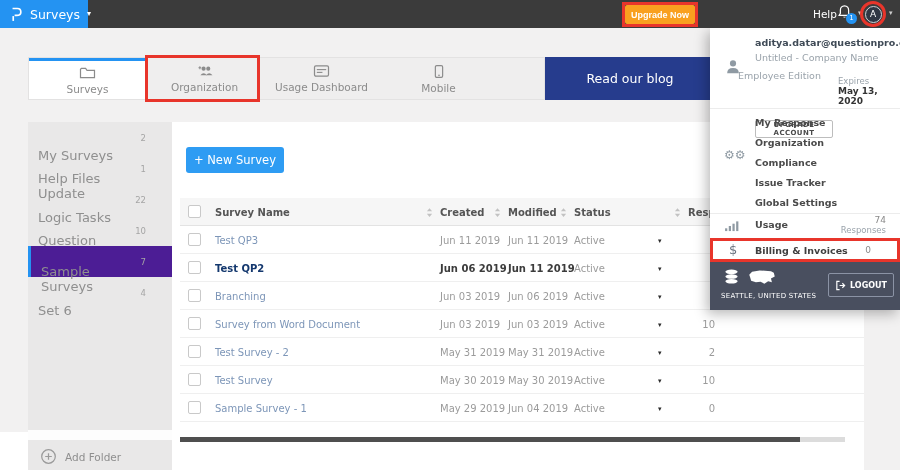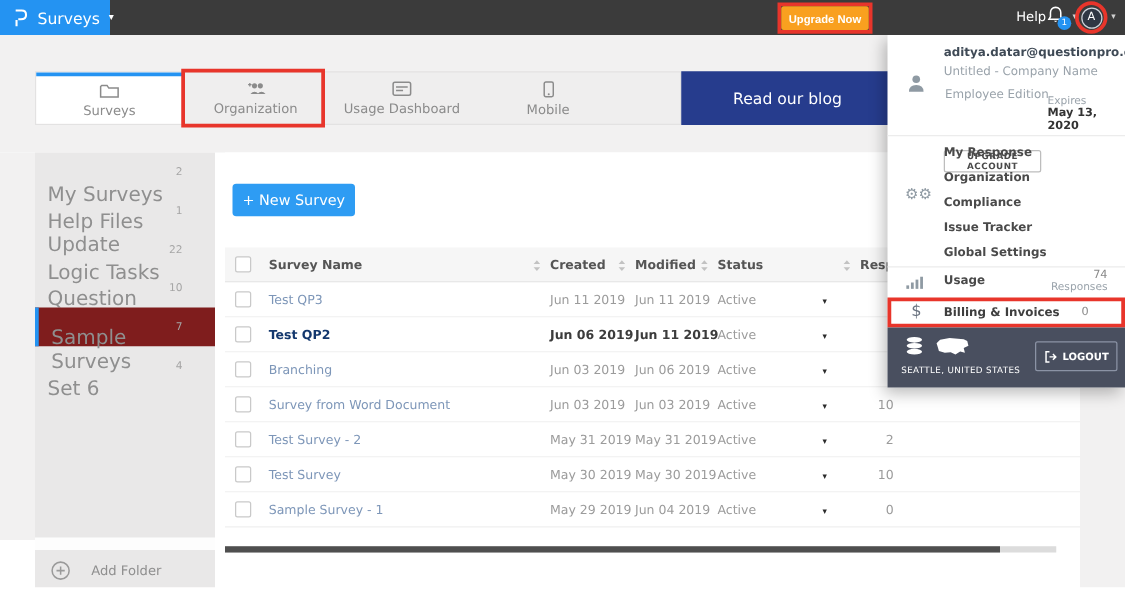--- a/index.html
+++ b/index.html
@@ -30,25 +30,25 @@
   .tab .tlabel { font-size:10.5px; color:#8b8b8b; }
   .tab.active { background:#fff; border-top:3px solid #2493f2; }
   .org-annot { position:absolute; left:145px; top:55px; width:115px; height:47px; border:3px solid #e8352b; z-index:5; pointer-events:none; }
   .blog-banner { position:absolute; left:545px; top:57px; width:170px; height:43px; background:#263c8d; color:#fff; font-size:12.5px; display:flex; align-items:center; justify-content:center; cursor:pointer; }
 
   
   .leftstrip { position:absolute; left:0; top:122px; width:28px; height:310px; background:#f2f1f1; }
   .rightstrip { position:absolute; left:864px; top:122px; width:36px; height:351px; background:#f2f1f1; }
   .sidebar { position:absolute; left:28px; top:122px; width:144px; height:351px; background:#e9e8e8; }
   .side-item { position:relative; height:31px; display:flex; align-items:center; padding:0 26px 0 10px; cursor:pointer; }
-  .side-item .slabel { font-size:16px; color:#8f8f8f; flex:1;margin-top:35px; }
+  .side-item .slabel { font-size:13px; color:#8f8f8f; flex:1;margin-top:35px; }
   .side-item .scount { font-size:8.5px; color:#a5a5a5; }
-  .side-item.active { background:#7f1d1d; border-left:3px solid #2493f2; }
+  .side-item.active { background:#4c1d95; border-left:3px solid #2493f2; }
   .side-gap { position:absolute; left:0; top:308px; width:144px; height:10px; background:#fdfdfd; }
-  .add-folder { position:absolute; left:0; top:318px; width:144px; height:33px; display:flex; align-items:center; gap:16px; padding-left:12px; cursor:pointer; }
+  .add-folder { position:absolute; left:0; top:318px; width:144px; height:33px; display:flex; align-items:center; gap:8px; padding-left:12px; cursor:pointer; }
   .add-folder .aflabel { font-size:10.5px; color:#8f8f8f; }
 
   
   .maincard { position:absolute; left:180px; top:122px; width:684px; height:323px; background:#fff; }
   .new-survey-btn { position:absolute; left:6px; top:25px; width:98px; height:26px; background:#2e9cf3; border:none; border-radius:3px; color:#fff; font-size:11.5px; cursor:pointer; font-family:inherit; }
   .thead { position:absolute; left:0; top:76px; width:684px; height:28px; background:#f6f6f6; border-bottom:1px solid #e3e3e3; }
   .checkbox { position:absolute; width:13px; height:13px; border:1px solid #c9c9c9; background:#fff; border-radius:2px; top:7px; left:8px; cursor:pointer; }
   .hcell { position:absolute; top:9px; font-size:10px; font-weight:bold; color:#555; }
   .sort-ic { position:absolute; top:10px; }
   .trow { position:absolute; left:0; width:684px; height:28px; border-bottom:1px solid #efefef; background:#fff; }
@@ -59,21 +59,21 @@
   .ccaret { font-size:7px; color:#2b2b2b; cursor:pointer; top:11px; }
   .cresp { width:30px; text-align:right; }
   .hscroll-track { position:absolute; left:0; top:315px; width:665px; height:5px; background:#dcdcdc; }
   .hscroll-thumb { position:absolute; left:0; top:0; width:620px; height:5px; background:#4f4f4f; cursor:grab; }
 
   
   .dropdown { position:absolute; left:710px; top:28px; width:190px; height:282px; background:#fff; box-shadow:-3px 4px 12px rgba(0,0,0,.28); z-index:30; }
   .dd-email { position:absolute; left:45px; top:9px; font-size:9.5px; font-weight:bold; color:#3f4a56; }
   .dd-company { position:absolute; left:45px; top:24px; font-size:9.5px; color:#9aa3ab; }
   .dd-person { position:absolute; left:14px; top:30px; }
-  .dd-edition { position:absolute; left:46px; top:42px; font-size:9.5px; color:#9aa3ab; }
+  .dd-edition { position:absolute; left:28px; top:42px; font-size:9.5px; color:#9aa3ab; }
   .dd-upg { position:absolute; left:45px; top:56px; width:78px; height:18px; border:1px solid #bdbdbd; border-radius:2px; background:#fff; font-size:7px; font-weight:bold; color:#4a4a4a; letter-spacing:.4px; cursor:pointer; font-family:inherit;margin-top:36px; }
   .dd-expires { position:absolute; left:128px; top:48px; width:58px; }
   .dd-expires .exl { font-size:8.5px; color:#9aa3ab; }
   .dd-expires .exd { font-size:9px; font-weight:bold; color:#333; }
   .dd-div { position:absolute; left:0; width:190px; border-top:1px solid #ececec; }
   .dd-item { position:absolute; left:45px; height:20px; font-size:9.5px; font-weight:bold; color:#4a4a4a; cursor:pointer; display:flex; align-items:center; }
   .dd-gears { position:absolute; left:14px; top:120px; font-size:12px; color:#8f9aa3; }
   .dd-usage { position:absolute; left:0; top:186px; width:190px; height:24px; cursor:pointer; }
   .dd-usage .ulabel { position:absolute; left:45px; top:5px; font-size:9.5px; font-weight:bold; color:#4a4a4a; }
   .dd-usage .uval { position:absolute; right:14px; top:1px; font-size:9px; color:#8a8a8a; text-align:right; }

